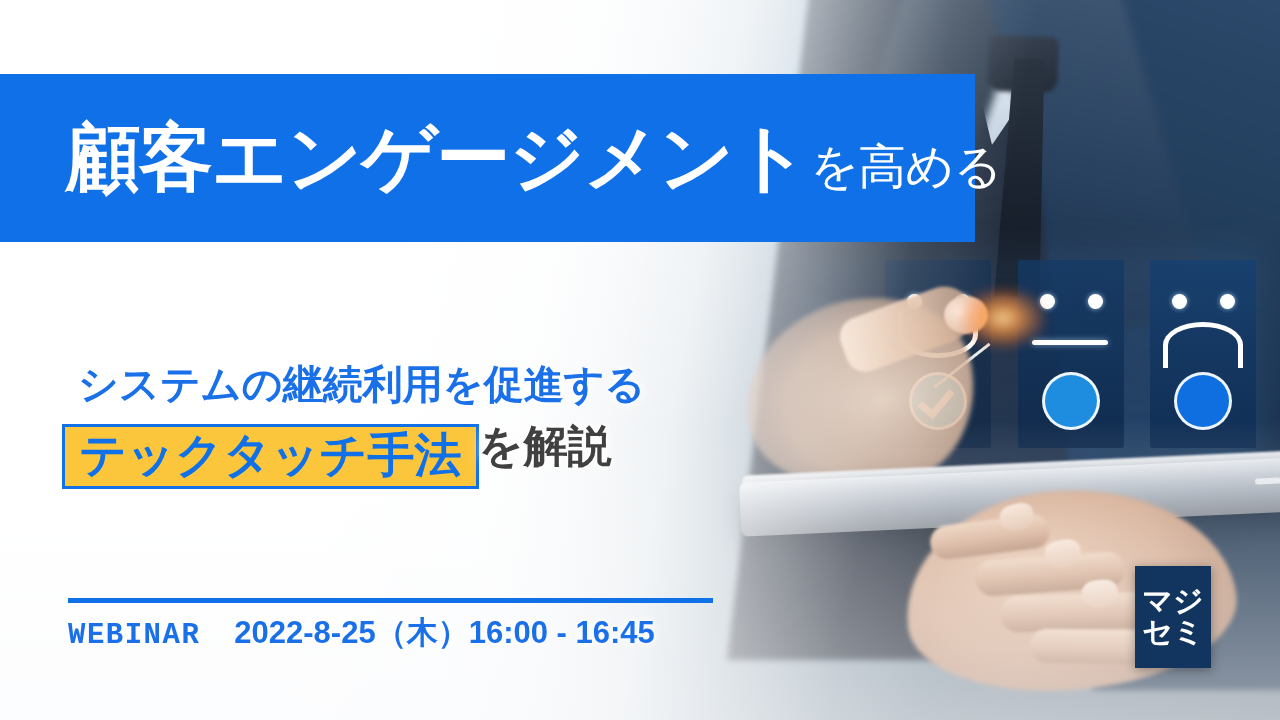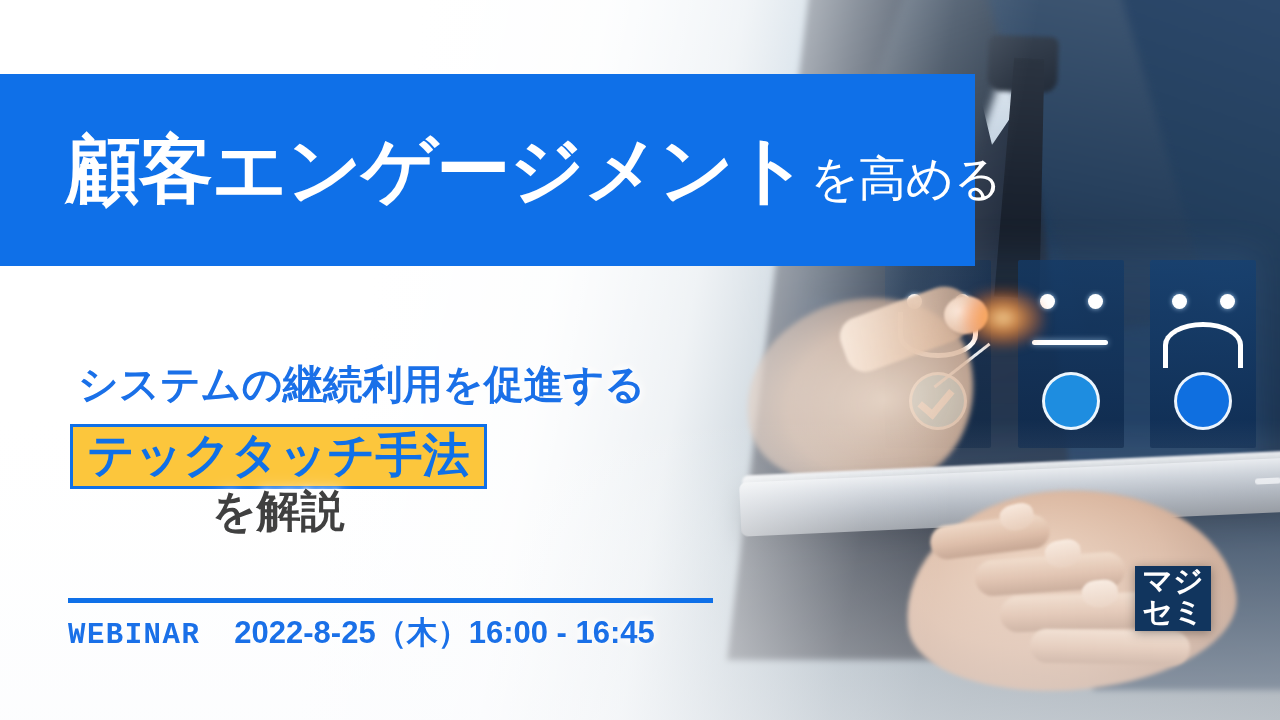--- a/index.html
+++ b/index.html
@@ -211,21 +211,21 @@
       rgba(255,255,255,0) 74%);
   }
   .veil-bottom {
     position:absolute; left:0; bottom:0; width:1280px; height:300px;
     background:linear-gradient(180deg, rgba(255,255,255,0) 0%, rgba(252,253,254,.28) 45%, rgba(250,251,253,.55) 100%);
   }
 
   
   .headline-band {
     position:absolute;
-    left:0; top:74px; width:975px; height:192px;
+    left:0; top:74px; width:975px; height:168px;
     background:#0f70e8;
     display:flex; align-items:center;
   }
   .headline-band-inner { display:flex; align-items:baseline; padding-left:66px; }
   .hb-main {
     color:#ffffff; font-size:74px; font-weight:bold; letter-spacing:-1px;
     line-height:1; white-space:nowrap;
   }
   .hb-sub {
     color:#ffffff; font-size:48px; font-weight:normal; letter-spacing:-1px;
@@ -242,22 +242,22 @@
   }
 
   .sub1 {
     position:absolute; left:78px; top:364px;
     color:#1a70e8; font-size:40px; font-weight:bold; letter-spacing:0px;
     line-height:1; white-space:nowrap;
     text-shadow:0 0 3px #fff,0 0 7px #fff,0 0 13px #fff,0 0 20px rgba(255,255,255,.9);
   }
 
   .sub2-row {
-    position:absolute; left:70px; top:424px;
-    display:flex; align-items:center; white-space:nowrap;flex-direction:column;
+    position:absolute; left:62px; top:424px;
+    display:flex; white-space:nowrap;
   }
   .hl-box {
     background:#fcc63c;
     border:3px solid #0f70e8;
     padding:4px 14px 8px 14px;
     line-height:1;
   }
   .hl-box-text {
     color:#0f70e8; font-size:47px; font-weight:bold; letter-spacing:0px; line-height:1;
   }
@@ -278,23 +278,23 @@
   }
   .meta-label {
     color:#1a70e8; font-size:29px; font-weight:bold; letter-spacing:1.5px;font-family:Liberation Mono, monospace;
   }
   .meta-date {
     color:#1a70e8; font-size:31px; font-weight:bold; letter-spacing:0px; margin-left:34px;
   }
 
   
   .logo {
-    position:absolute; left:1135px; top:566px; width:76px; height:65px;
+    position:absolute; left:1135px; top:566px; width:76px; height:102px;
     background:#11355e;
-    display:flex; flex-direction:column; align-items:center; justify-content:flex-start;
+    display:flex; flex-direction:column; align-items:center; justify-content:center;
     box-shadow:0 2px 10px rgba(0,0,0,.35);
   }
   .logo-line {
     color:#ffffff; font-size:30px; font-weight:bold; line-height:1.03; letter-spacing:0px;
   }
 </style>
 </head>
 <body>
 
 <div id="banner">

